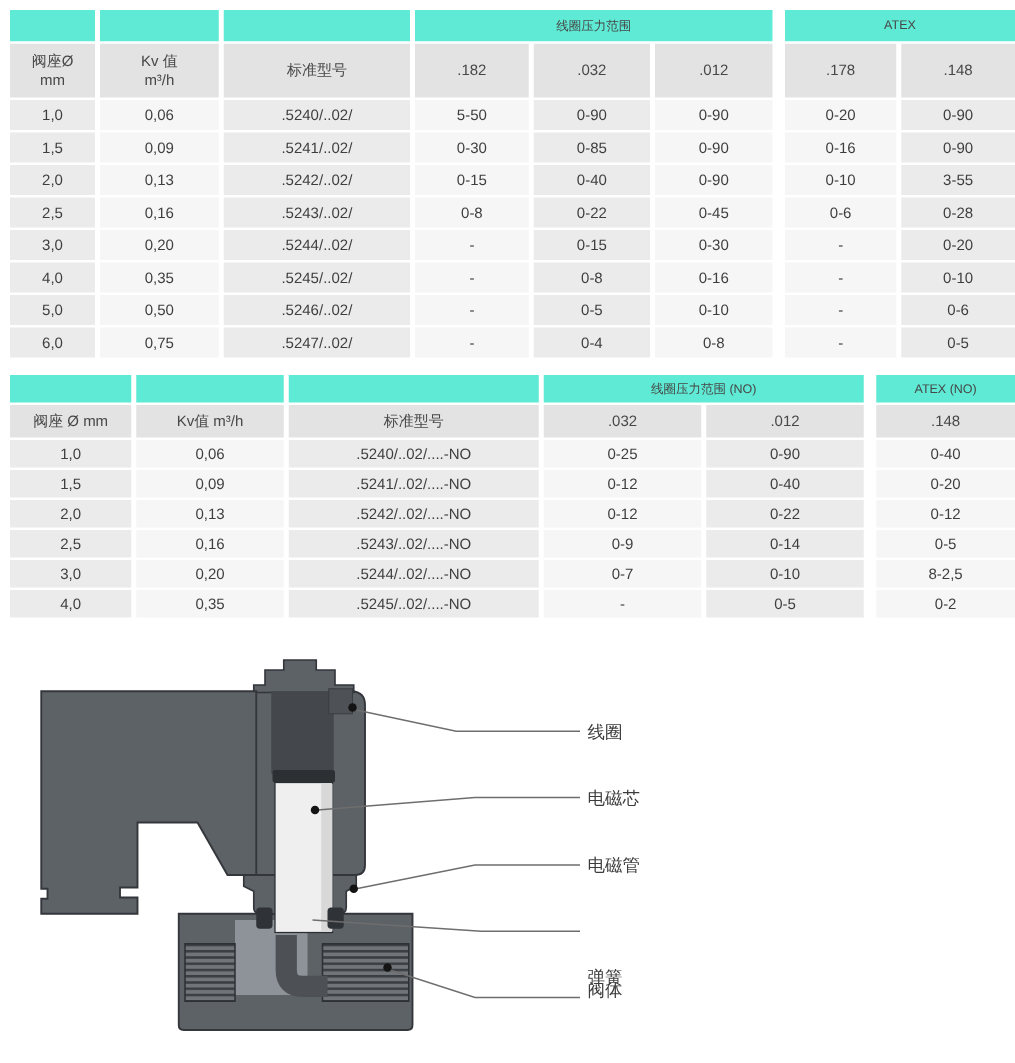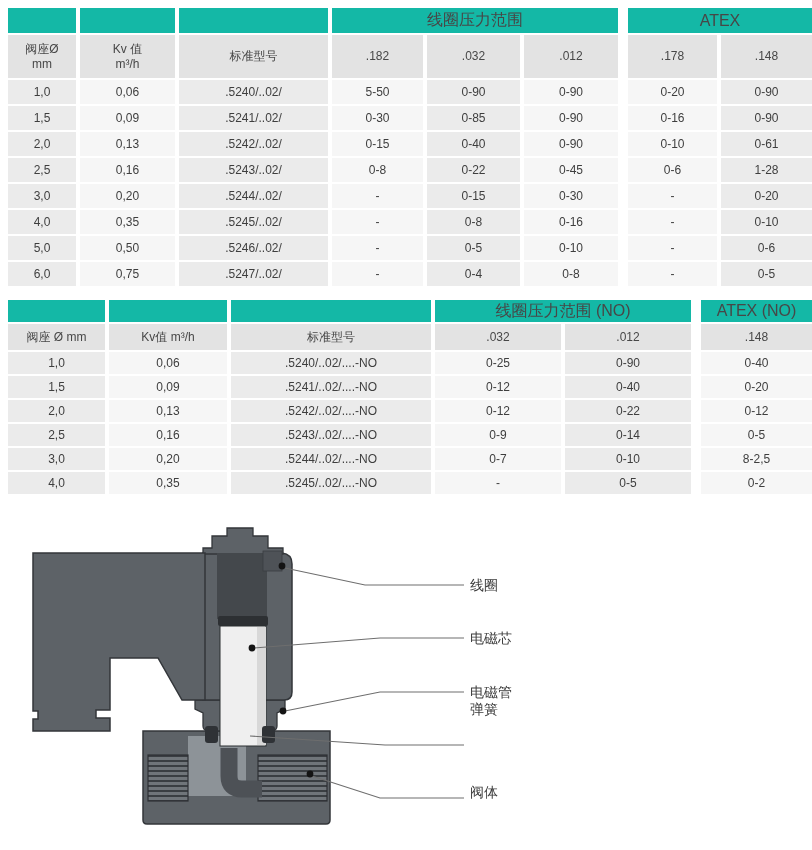--- a/index.html
+++ b/index.html
@@ -11,21 +11,21 @@
   .t1{left:8px;top:8px;grid-template-columns:68px 95px 149px 91px 93px 94px 2px 89px 91px;
       grid-template-rows:25px 43px repeat(8,24px)}
   .t2{left:8px;top:300px;grid-template-columns:97px 118px 200px 126px 126px 2px 111px;
       grid-template-rows:22px 26px repeat(6,22px)}
   .grid-row{display:contents}
   .cell,.hcell,.gcell,.sp{
     display:flex;align-items:center;justify-content:center;
     font-size:12px;color:#3e3e3e;
   }
   .hcell{background:#e3e3e3;color:#474747;white-space:pre-line;text-align:center;line-height:1.25}
-  .gcell{background:#14b8a6;color:#474747;font-size:16px}
+  .gcell{background:#5eead4;color:#474747;font-size:10px}
   .sp{background:transparent}
   .t1 .grid-row > .cell:nth-child(odd){background:#ebebeb}
   .t1 .grid-row > .cell:nth-child(even){background:#f6f6f6}
   .t2 .grid-row > .cell:nth-child(odd){background:#ebebeb}
   .t2 .grid-row > .cell:nth-child(even){background:#f6f6f6}
   .t2 .grid-row > .cell:nth-child(7){background:#f6f6f6}
   .sp3{grid-column:span 3}
   .sp2{grid-column:span 2}
   .diagram-svg{position:absolute;left:0;top:505px}
   .dlabel{position:absolute;left:470px;font-size:14px;color:#3c3c3c;line-height:18px}
@@ -50,22 +50,22 @@
     <div class="hcell">标准型号</div>
     <div class="hcell">.182</div>
     <div class="hcell">.032</div>
     <div class="hcell">.012</div>
     <div class="sp"></div>
     <div class="hcell">.178</div>
     <div class="hcell">.148</div>
   </div>
 <div class="grid-row"><div class="cell">1,0</div><div class="cell">0,06</div><div class="cell">.5240/..02/</div><div class="cell">5-50</div><div class="cell">0-90</div><div class="cell">0-90</div><div class="sp"></div><div class="cell">0-20</div><div class="cell">0-90</div></div>
     <div class="grid-row"><div class="cell">1,5</div><div class="cell">0,09</div><div class="cell">.5241/..02/</div><div class="cell">0-30</div><div class="cell">0-85</div><div class="cell">0-90</div><div class="sp"></div><div class="cell">0-16</div><div class="cell">0-90</div></div>
-    <div class="grid-row"><div class="cell">2,0</div><div class="cell">0,13</div><div class="cell">.5242/..02/</div><div class="cell">0-15</div><div class="cell">0-40</div><div class="cell">0-90</div><div class="sp"></div><div class="cell">0-10</div><div class="cell">0-61</div></div>
-    <div class="grid-row"><div class="cell">2,5</div><div class="cell">0,16</div><div class="cell">.5243/..02/</div><div class="cell">0-8</div><div class="cell">0-22</div><div class="cell">0-45</div><div class="sp"></div><div class="cell">0-6</div><div class="cell">1-28</div></div>
+    <div class="grid-row"><div class="cell">2,0</div><div class="cell">0,13</div><div class="cell">.5242/..02/</div><div class="cell">0-15</div><div class="cell">0-40</div><div class="cell">0-90</div><div class="sp"></div><div class="cell">0-10</div><div class="cell">3-55</div></div>
+    <div class="grid-row"><div class="cell">2,5</div><div class="cell">0,16</div><div class="cell">.5243/..02/</div><div class="cell">0-8</div><div class="cell">0-22</div><div class="cell">0-45</div><div class="sp"></div><div class="cell">0-6</div><div class="cell">0-28</div></div>
     <div class="grid-row"><div class="cell">3,0</div><div class="cell">0,20</div><div class="cell">.5244/..02/</div><div class="cell">-</div><div class="cell">0-15</div><div class="cell">0-30</div><div class="sp"></div><div class="cell">-</div><div class="cell">0-20</div></div>
     <div class="grid-row"><div class="cell">4,0</div><div class="cell">0,35</div><div class="cell">.5245/..02/</div><div class="cell">-</div><div class="cell">0-8</div><div class="cell">0-16</div><div class="sp"></div><div class="cell">-</div><div class="cell">0-10</div></div>
     <div class="grid-row"><div class="cell">5,0</div><div class="cell">0,50</div><div class="cell">.5246/..02/</div><div class="cell">-</div><div class="cell">0-5</div><div class="cell">0-10</div><div class="sp"></div><div class="cell">-</div><div class="cell">0-6</div></div>
     <div class="grid-row"><div class="cell">6,0</div><div class="cell">0,75</div><div class="cell">.5247/..02/</div><div class="cell">-</div><div class="cell">0-4</div><div class="cell">0-8</div><div class="sp"></div><div class="cell">-</div><div class="cell">0-5</div></div>
   </div>
 
 <div class="grid t2">
   <div class="grid-row">
     <div class="gcell"></div>
     <div class="gcell"></div>
@@ -137,14 +137,14 @@
     <circle cx="282" cy="566" r="3.4"></circle>
     <circle cx="252" cy="648" r="3.4"></circle>
     <circle cx="283" cy="711" r="3.4"></circle>
     <circle cx="310" cy="774" r="3.4"></circle>
   </g>
 </svg>
 
 <div class="dlabel" style="top:576px">线圈</div>
 <div class="dlabel" style="top:629px">电磁芯</div>
 <div class="dlabel" style="top:683px">电磁管</div>
-<div class="dlabel" style="top:700px">弹簧</div>
+<div class="dlabel" style="top:772px">弹簧</div>
 <div class="dlabel" style="top:783px">阀体</div>
 
 </body></html>

